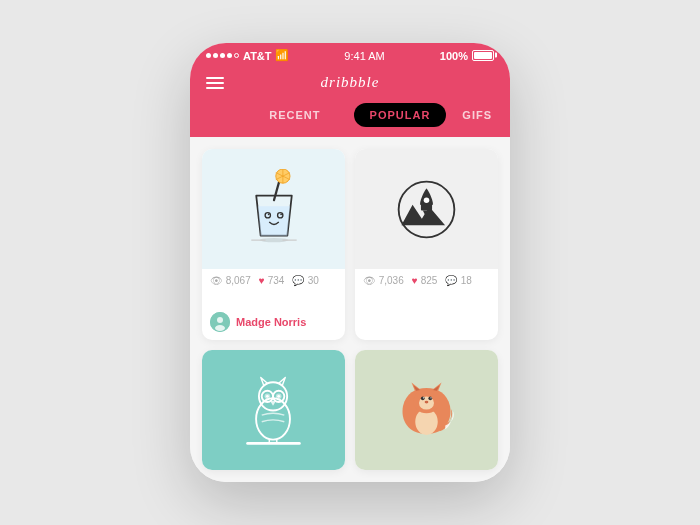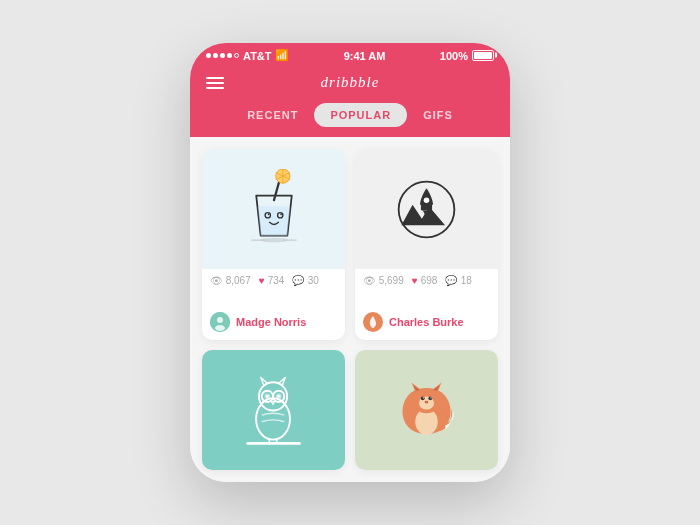--- a/index.html
+++ b/index.html
@@ -25,21 +25,21 @@
       font-weight: 600;
       padding: 6px 16px 4px;
       display: flex;
       justify-content: space-between;
       align-items: center;
     }
     .status-left { display: flex; align-items: center; gap: 4px; }
     .status-dots { display: flex; gap: 2px; }
     .status-dot { width: 5px; height: 5px; border-radius: 50%; background: white; }
     .status-dot.empty { background: transparent; border: 1px solid white; }
-    .status-center { font-size: 11px; font-weight: 700; }
+    .status-center { font-size: 11px; font-weight: 400; }
     .status-right { display: flex; gap: 4px; font-size: 11px; }
     .battery {
       width: 22px; height: 11px; border: 1.5px solid white; border-radius: 2px;
       position: relative; display: flex; align-items: center; padding: 1px;
     }
     .battery::after {
       content: ''; position: absolute; right: -4px; top: 50%;
       transform: translateY(-50%); width: 2px; height: 5px;
       background: white; border-radius: 0 1px 1px 0;
     }
@@ -60,35 +60,36 @@
       font-size: 15px;
       font-style: italic;
       font-weight: 400;
       letter-spacing: 1px;
     }
     .header-spacer { width: 18px; }
 
     .tabs {
       background: #e8476a;
       display: flex;
-      justify-content: center;
-      padding: 0 10px 10px;
+      justify-content: flex-end;
+      padding: 0 2px 10px;
     }
     .tab {
       color: rgba(255,255,255,0.75);
       font-size: 11px;
       font-weight: 600;
       letter-spacing: 1px;
       padding: 6px 16px;
       border-radius: 20px;
       cursor: pointer;
     }
     .tab.active {
-      background: #e5e5e5;
+      background: #000000;
       color: #e8476a;
+      margin-left: 17px;
     }
 
     .content {
       background: #f5f5f5;
       padding: 12px;
     }
     .grid {
       display: grid;
       grid-template-columns: 1fr 1fr;
       gap: 10px;
@@ -267,40 +268,30 @@
             <path d="M35 12 C35 12 28 22 28 30 L42 30 C42 22 35 12 35 12Z" fill="#333"></path>
             <rect x="29" y="28" width="12" height="8" rx="1" fill="#333"></rect>
 
             <path d="M31 36 L35 44 L39 36" fill="#333"></path>
             <circle cx="35" cy="25" r="3" fill="white"></circle>
           </svg>
         </div>
         <div class="card-stats">
           <div class="stat">
             <span class="stat-icon">👁</span>
-            <span>5,699</span>
+            <span>7,036</span>
           </div>
           <div class="stat">
             <span class="stat-icon" style="color:#e8476a;">♥</span>
-            <span>698</span>
+            <span>825</span>
           </div>
           <div class="stat">
             <span class="stat-icon">💬</span>
             <span>18</span>
           </div>
-        </div>
-        <div class="card-author">
-          <div class="author-avatar">
-            <svg width="20" height="20" viewBox="0 0 20 20">
-              <circle cx="10" cy="10" r="10" fill="#e8875a"></circle>
-
-              <path d="M10 4 C10 4 6 8 7 12 C7 14 9 16 10 16 C11 16 13 14 13 12 C13 8 10 4 10 4Z" fill="white" opacity="0.9"></path>
-            </svg>
-          </div>
-          <span class="author-name">Charles Burke</span>
         </div>
       </div>
 
       <div class="card">
         <div class="card-image teal">
           <svg class="owl-svg" viewBox="0 0 65 85">
 
             <ellipse cx="32" cy="52" rx="18" ry="22" fill="none" stroke="white" stroke-width="2"></ellipse>
 
             <ellipse cx="32" cy="28" rx="15" ry="15" fill="none" stroke="white" stroke-width="2"></ellipse>

